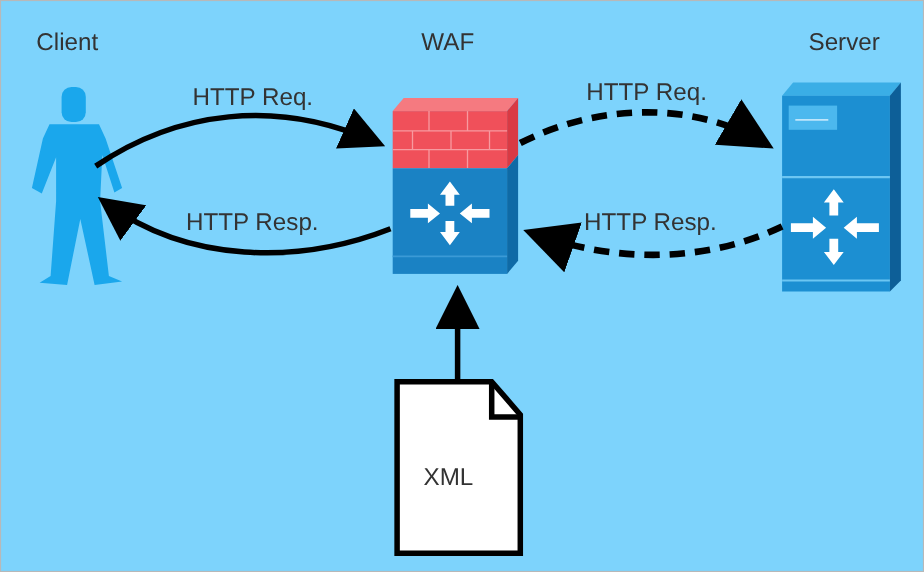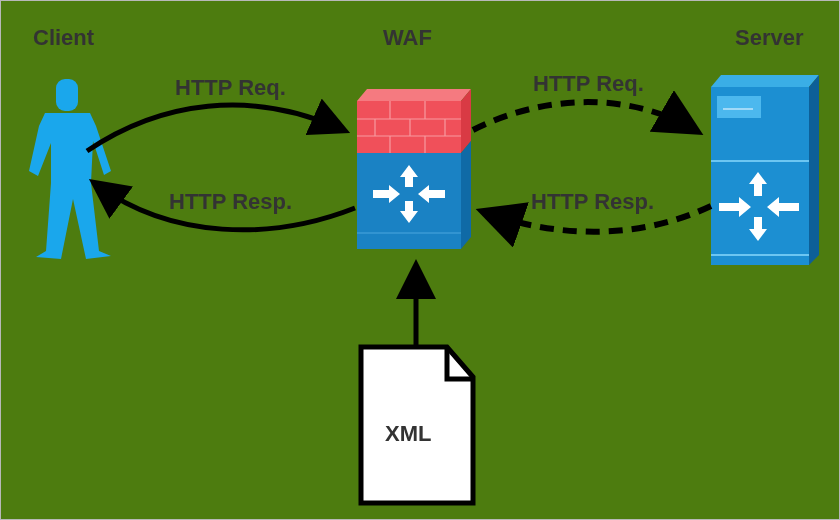--- a/index.html
+++ b/index.html
@@ -1,19 +1,19 @@
 <!DOCTYPE html>
 <html><head>
   <meta charset="utf-8">
   <style>
     html, body { margin: 0; padding: 0; background: #ffffff; }
     body { width: 840px; height: 520px; overflow: hidden; }
     .frame {
       position: relative; width: 838px; height: 518px;
-      border: 1px solid #b8b8b8; background: #4d7c0f; font-weight: bold;
+      border: 1px solid #b8b8b8; background: #7dd3fc;
     }
     svg { position: absolute; left: 0; top: 0; }
     .lbl {
       font-family: "Liberation Sans", sans-serif;
       font-size: 22px; fill: #333333;
     }
   </style>
 </head>
 <body>
 

